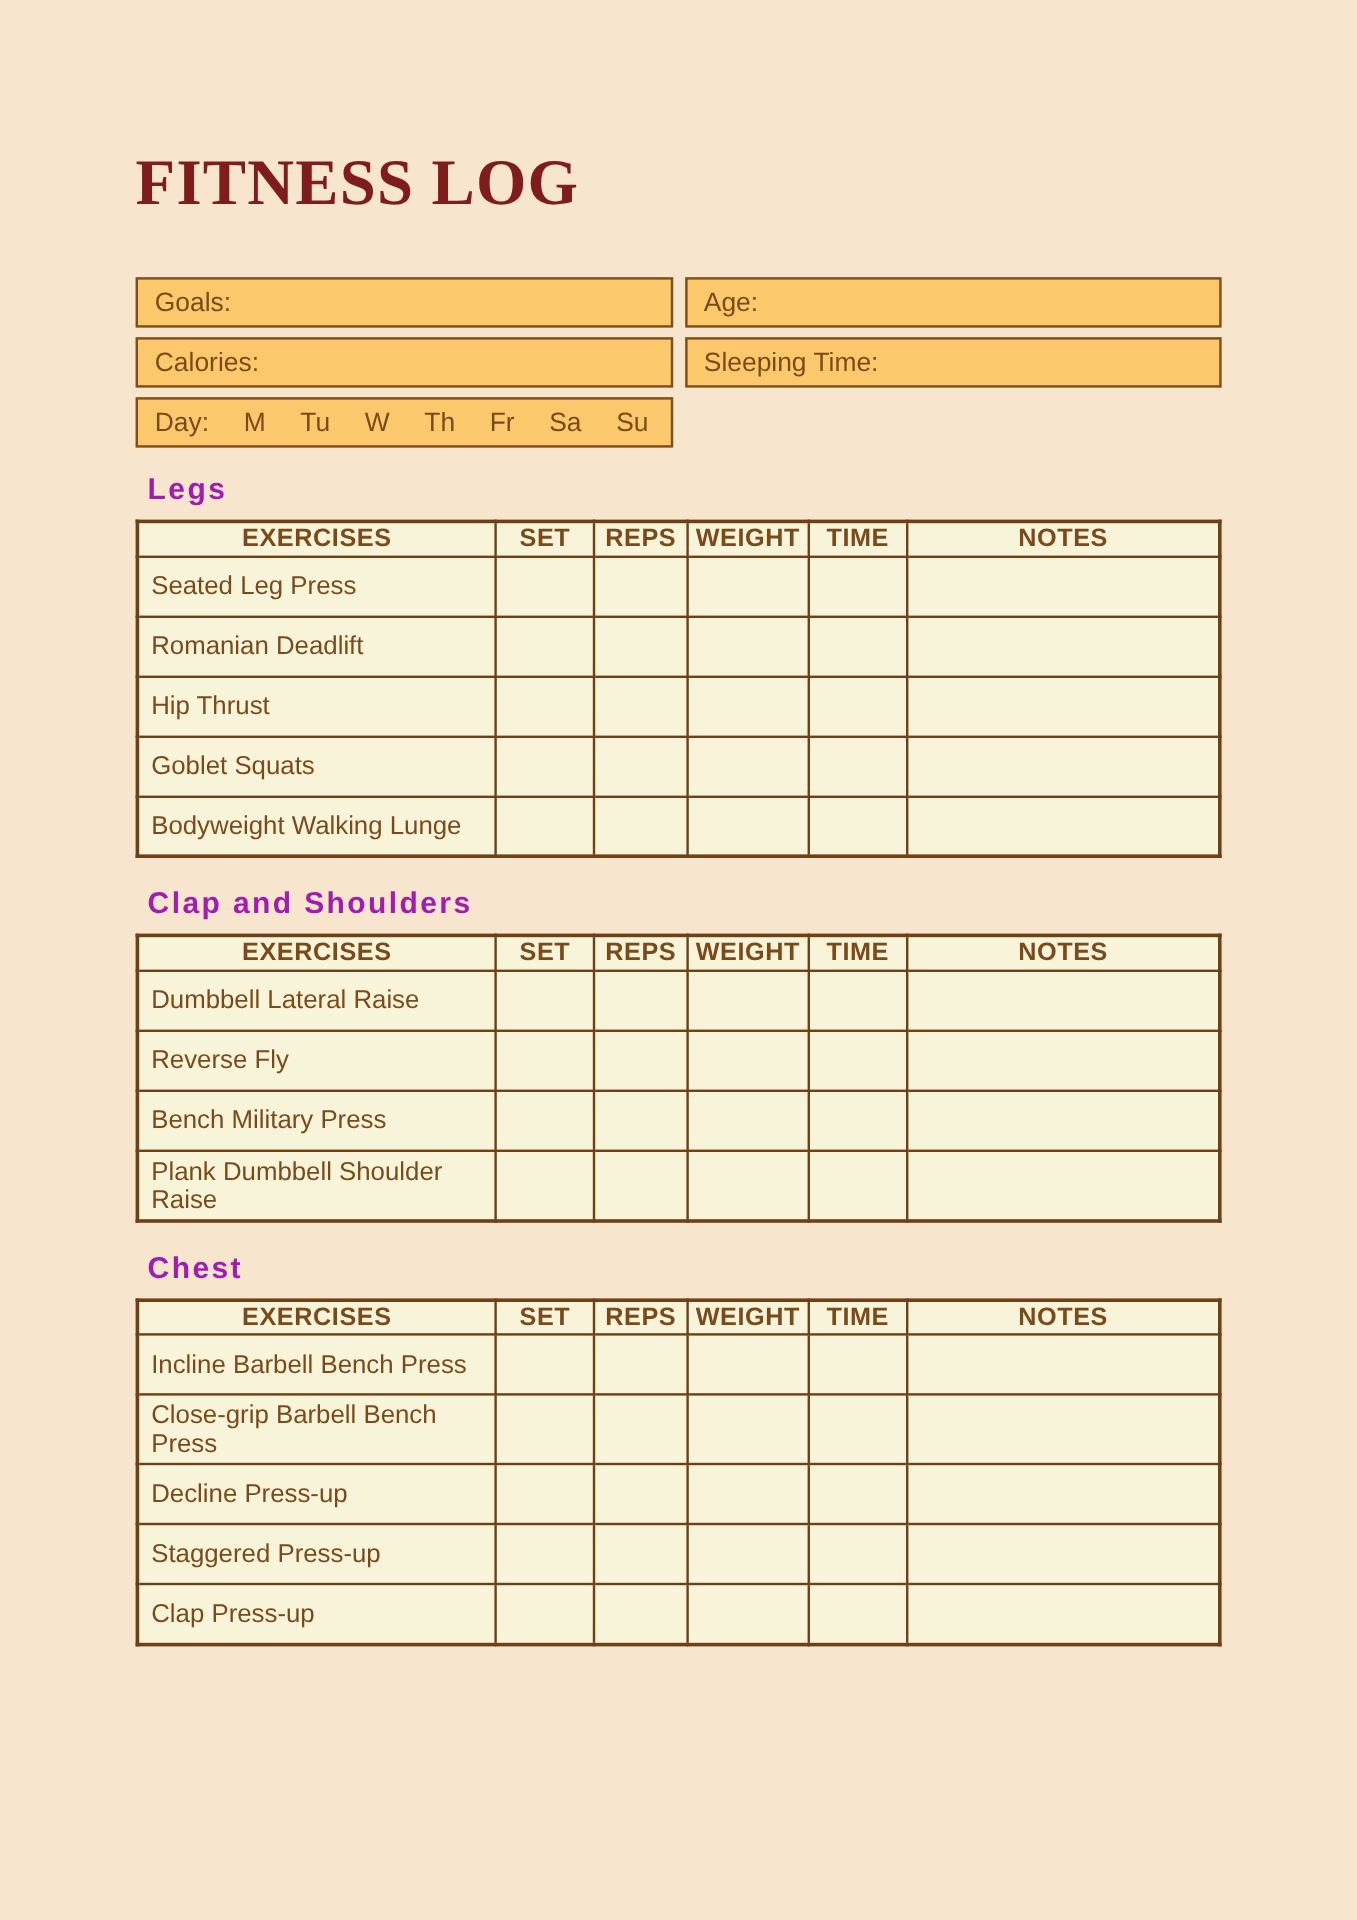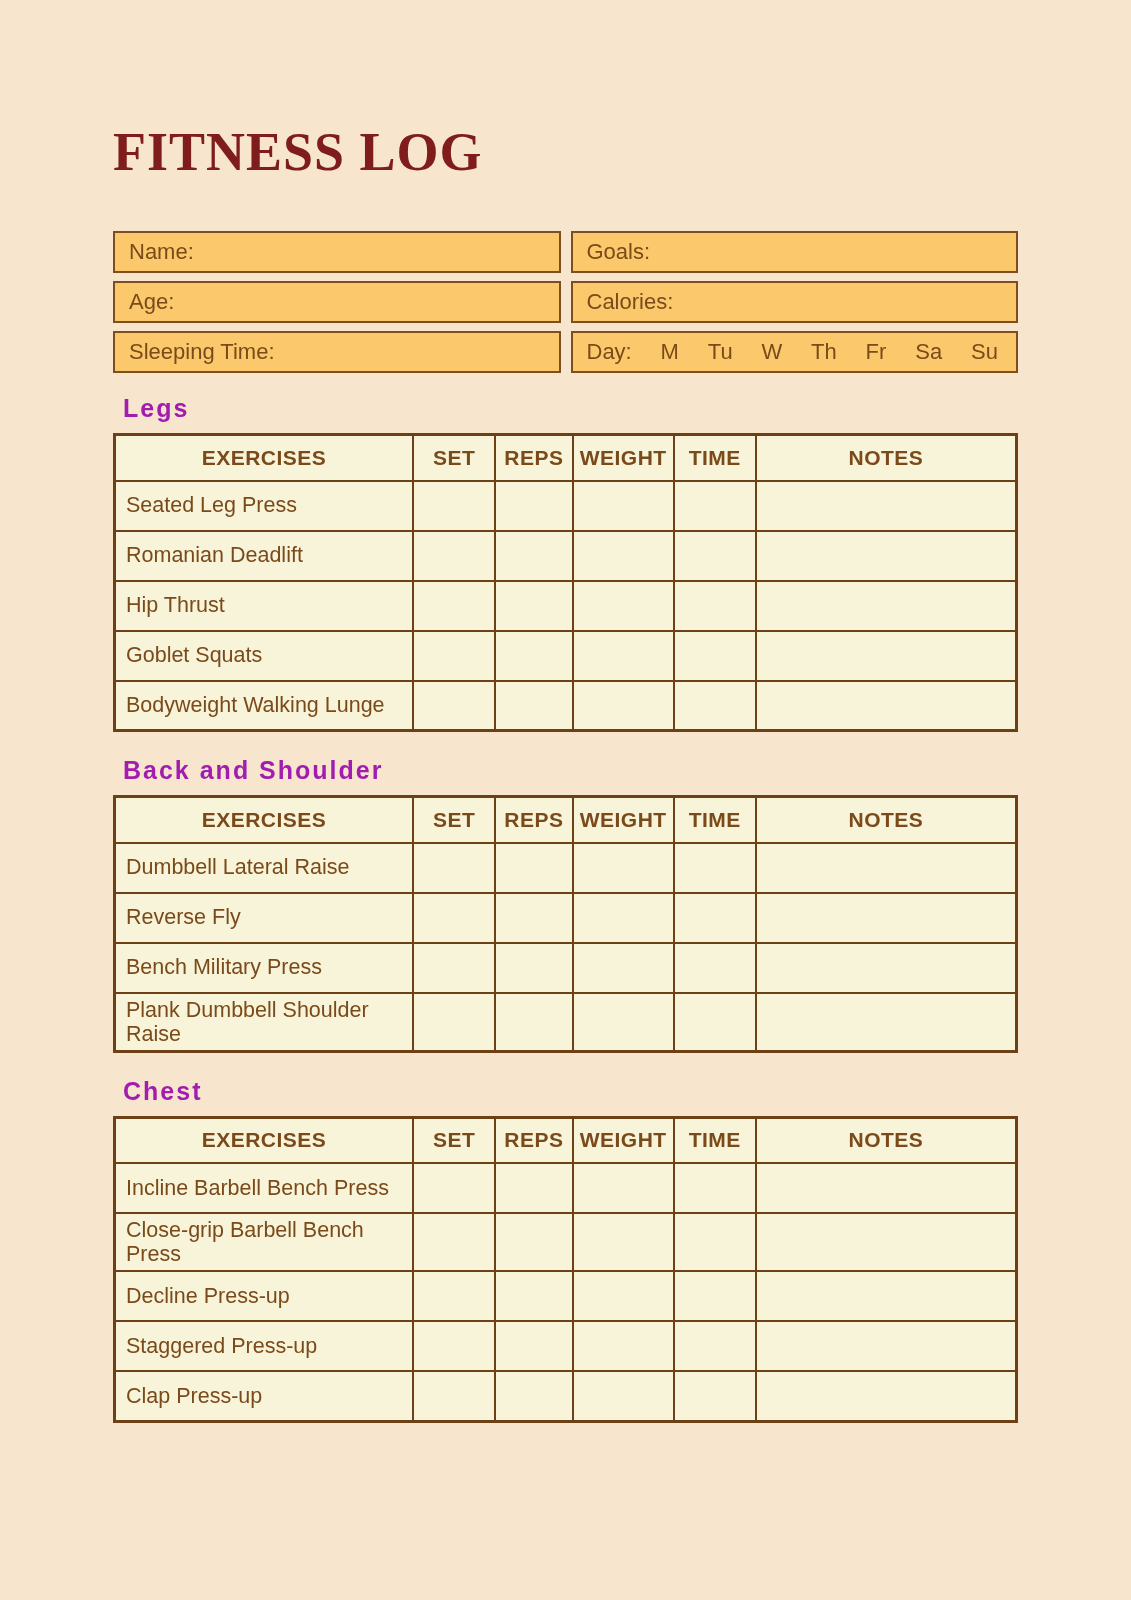--- a/index.html
+++ b/index.html
@@ -58,21 +58,21 @@
     width: 100%;
     border-collapse: collapse;
     table-layout: fixed;
     background: #f8f4d9;
     border: 3px solid #6e4016;
   }
   .log-table th, .log-table td {
     border: 2px solid #6e4016;
   }
   .log-table th {
-    height: 46px;
+    height: 29px;
     font-size: 21px;
     font-weight: bold;
     letter-spacing: 0.5px;
     color: #7b4a1a;
     text-align: center;
   }
   .log-table td {
     height: 50px;
     font-size: 21.5px;
     color: #7b4a1a;
@@ -90,23 +90,20 @@
   col.c-notes { width: 28.9%; }
 </style>
 </head>
 <body>
 
 <div class="page">
 
   <h1 class="page-title">FITNESS LOG</h1>
 
   <div class="fields">
-    <div class="field">
-      <span>Name:</span>
-    </div>
     <div class="field">
       <span>Goals:</span>
     </div>
     <div class="field">
       <span>Age:</span>
     </div>
     <div class="field">
       <span>Calories:</span>
     </div>
     <div class="field">
@@ -181,21 +178,21 @@
         <td class="ex">Bodyweight Walking Lunge</td>
         <td></td>
         <td></td>
         <td></td>
         <td></td>
         <td></td>
       </tr>
     </tbody>
   </table>
 
-  <div class="section-title">Back and Shoulder</div>
+  <div class="section-title">Clap and Shoulders</div>
   <table class="log-table">
     <colgroup>
       <col class="c-ex">
         <col class="c-set">
         <col class="c-reps">
         <col class="c-weight">
         <col class="c-time">
         <col class="c-notes">
     </colgroup>
     <thead>

